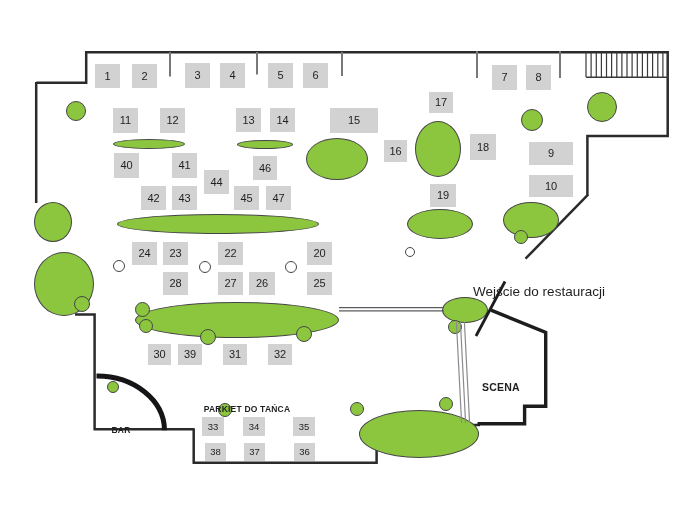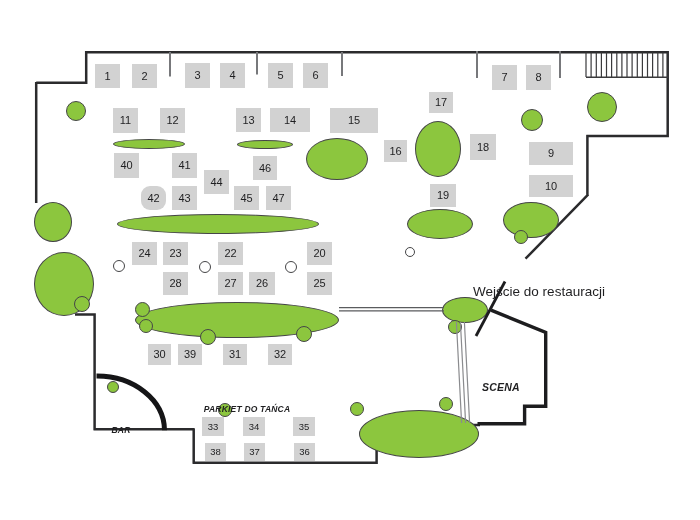--- a/index.html
+++ b/index.html
@@ -11,21 +11,21 @@
       border:1.4px solid var(--green_border);border-radius:50%;}
   
   .wc{position:absolute;box-sizing:border-box;background:#ffffff;
       border:1.5px solid var(--green_border);border-radius:50%;}
   
   .tbl{position:absolute;box-sizing:border-box;background:var(--table_gray);
        display:flex;align-items:center;justify-content:center;
        color:var(--text);line-height:1;cursor:pointer;}
   .lbl{position:absolute;transform:translate(-50%,-50%);white-space:nowrap;
        color:var(--text);margin-top:20px;}
-  .bold{font-weight:bold;letter-spacing:.2px;font-style:italic;}
+  .bold{font-weight:bold;letter-spacing:.2px;}
 </style>
 </head>
 <body>
 
 <div id="canvas">
 
   <svg class="layer" width="700" height="520">
     <path d="M86.2 84V52.3H667.7V136H586.3 M587.4 135V195.5 M588.3 194.3 525.5 258.7
              M87 82.8H36.2 M36.2 82V203
              M75 314.6H95.8 M94.6 313.5V430 M93.5 429.2H194 M193.7 428.3V463.7
@@ -76,21 +76,21 @@
       <div class="tbl" style="left: 220px; top: 63px; width: 25px; height: 25px; font-size: 11px;">4</div>
       <div class="tbl" style="left: 268px; top: 63px; width: 25px; height: 25px; font-size: 11px;">5</div>
       <div class="tbl" style="left: 303px; top: 63px; width: 25px; height: 25px; font-size: 11px;">6</div>
       <div class="tbl" style="left: 492px; top: 65px; width: 25px; height: 25px; font-size: 11px;">7</div>
       <div class="tbl" style="left: 526px; top: 65px; width: 25px; height: 25px; font-size: 11px;">8</div>
       <div class="tbl" style="left: 529px; top: 142px; width: 44px; height: 23px; font-size: 11px;">9</div>
       <div class="tbl" style="left: 529px; top: 175px; width: 44px; height: 22px; font-size: 11px;">10</div>
       <div class="tbl" style="left: 113px; top: 108px; width: 25px; height: 25px; font-size: 11px;">11</div>
       <div class="tbl" style="left: 160px; top: 108px; width: 25px; height: 25px; font-size: 11px;">12</div>
       <div class="tbl" style="left: 236px; top: 108px; width: 25px; height: 24px; font-size: 11px;">13</div>
-      <div class="tbl" style="left: 270px; top: 108px; width: 40px; height: 24px; font-size: 11px;">14</div>
+      <div class="tbl" style="left: 270px; top: 108px; width: 25px; height: 24px; font-size: 11px;">14</div>
       <div class="tbl" style="left: 330px; top: 108px; width: 48px; height: 25px; font-size: 11px;">15</div>
       <div class="tbl" style="left: 384px; top: 140px; width: 23px; height: 22px; font-size: 11px;">16</div>
       <div class="tbl" style="left: 429px; top: 92px; width: 24px; height: 21px; font-size: 11px;">17</div>
       <div class="tbl" style="left: 470px; top: 134px; width: 26px; height: 26px; font-size: 11px;">18</div>
       <div class="tbl" style="left: 430px; top: 184px; width: 26px; height: 23px; font-size: 11px;">19</div>
       <div class="tbl" style="left: 307px; top: 242px; width: 25px; height: 23px; font-size: 11px;">20</div>
       <div class="tbl" style="left: 218px; top: 242px; width: 25px; height: 23px; font-size: 11px;">22</div>
       <div class="tbl" style="left: 163px; top: 242px; width: 25px; height: 23px; font-size: 11px;">23</div>
       <div class="tbl" style="left: 132px; top: 242px; width: 25px; height: 23px; font-size: 11px;">24</div>
       <div class="tbl" style="left: 307px; top: 272px; width: 25px; height: 23px; font-size: 11px;">25</div>
@@ -102,21 +102,21 @@
       <div class="tbl" style="left: 268px; top: 344px; width: 24px; height: 21px; font-size: 11px;">32</div>
       <div class="tbl" style="left: 202px; top: 417px; width: 22px; height: 19px; font-size: 9.5px;">33</div>
       <div class="tbl" style="left: 243px; top: 417px; width: 22px; height: 19px; font-size: 9.5px;">34</div>
       <div class="tbl" style="left: 293px; top: 417px; width: 22px; height: 19px; font-size: 9.5px;">35</div>
       <div class="tbl" style="left: 294px; top: 443px; width: 21px; height: 18px; font-size: 9.5px;">36</div>
       <div class="tbl" style="left: 244px; top: 443px; width: 21px; height: 18px; font-size: 9.5px;">37</div>
       <div class="tbl" style="left: 205px; top: 443px; width: 21px; height: 18px; font-size: 9.5px;">38</div>
       <div class="tbl" style="left: 178px; top: 344px; width: 24px; height: 21px; font-size: 11px;">39</div>
       <div class="tbl" style="left: 114px; top: 153px; width: 25px; height: 25px; font-size: 11px;">40</div>
       <div class="tbl" style="left: 161px; top: 153px; width: 25px; height: 25px; font-size: 11px; margin-left: 11px;">41</div>
-      <div class="tbl" style="left: 141px; top: 186px; width: 25px; height: 24px; font-size: 11px; border-radius: 9px;">42</div>
+      <div class="tbl" style="left: 141px; top: 186px; width: 25px; height: 24px; font-size: 11px;">42</div>
       <div class="tbl" style="left: 172px; top: 186px; width: 25px; height: 24px; font-size: 11px;">43</div>
       <div class="tbl" style="left: 204px; top: 170px; width: 25px; height: 24px; font-size: 11px;">44</div>
       <div class="tbl" style="left: 234px; top: 186px; width: 25px; height: 24px; font-size: 11px;">45</div>
       <div class="tbl" style="left: 253px; top: 156px; width: 24px; height: 24px; font-size: 11px;">46</div>
       <div class="tbl" style="left: 266px; top: 186px; width: 25px; height: 24px; font-size: 11px;">47</div>
     </div>
 
   <svg class="layer" width="700" height="520">
     <path d="M505 281.5 476 336" fill="none" stroke="#1D1D1F" stroke-width="2.8"></path>
     <path d="M339 307.7H444M339 310.8H444" fill="none" stroke="#5A5B5E" stroke-width="1.2"></path>

